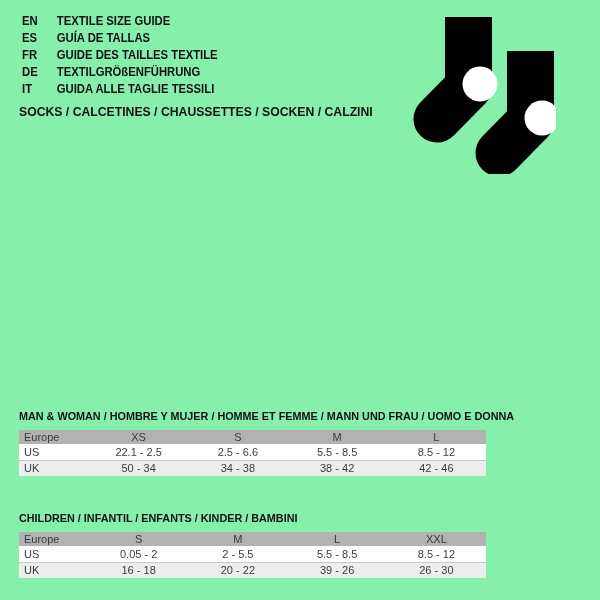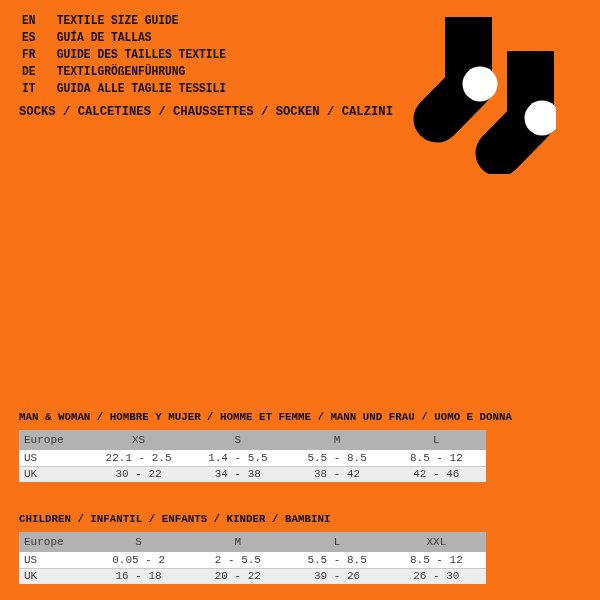--- a/index.html
+++ b/index.html
@@ -1,21 +1,21 @@
 <!DOCTYPE html>
 <html><head>
 <meta charset="utf-8">
 <style>
   * { margin:0; padding:0; box-sizing:border-box; }
   html,body { background:#ffffff; }
   .page {
     position:relative;
     width:600px; height:600px;
-    background:#f97316;
-    font-family:Liberation Mono, monospace;
+    background:#86efac;
+    font-family:Liberation Sans, sans-serif;
     overflow:hidden;
   }
 
   
   .lang-list { position:absolute; top:12px; left:22px; }
   .lang-row {
     display:flex; height:17px; align-items:center;
     font-size:12px; font-weight:700; color:#111;
     transform:scaleX(0.94); transform-origin:0 50%;
     white-space:nowrap;
@@ -42,21 +42,21 @@
     line-height:13px; margin-bottom:7px;
     transform:scaleX(0.94); transform-origin:0 50%;
     white-space:nowrap;
   }
   table.size-table {
     width:467px; border-collapse:collapse; table-layout:fixed;
     font-size:11px; color:#3c3c3c;
   }
   table.size-table col.c-label { width:70px; }
   table.size-table th {
-    background:#b2b2b2; height:20px; font-weight:400;
+    background:#b2b2b2; height:14px; font-weight:400;
     text-align:center; color:#3b3b3b;
   }
   table.size-table th.cell-label { text-align:left; padding-left:5px; }
   table.size-table td { height:16px; text-align:center;margin-left:24px; }
   table.size-table td.cell-label { text-align:left; padding-left:5px; }
   table.size-table tr.row-us td { background:#ffffff; border-bottom:1px solid #c9c9c9; }
   table.size-table tr.row-uk td { background:#ededed; }
 </style>
 </head>
 <body>
@@ -113,27 +113,27 @@
           <th>XS</th>
           <th>S</th>
           <th>M</th>
           <th>L</th>
         </tr>
       </thead>
       <tbody>
         <tr class="row-us">
           <td class="cell-label">US</td>
           <td>22.1 - 2.5</td>
-          <td>1.4 - 5.5</td>
+          <td>2.5 - 6.6</td>
           <td>5.5 - 8.5</td>
           <td>8.5 - 12</td>
         </tr>
         <tr class="row-uk">
           <td class="cell-label">UK</td>
-          <td>30 - 22</td>
+          <td>50 - 34</td>
           <td>34 - 38</td>
           <td>38 - 42</td>
           <td>42 - 46</td>
         </tr>
       </tbody>
     </table>
   </div>
 
   <div class="table-section child">
     <div class="table-title">CHILDREN / INFANTIL / ENFANTS / KINDER / BAMBINI</div>

